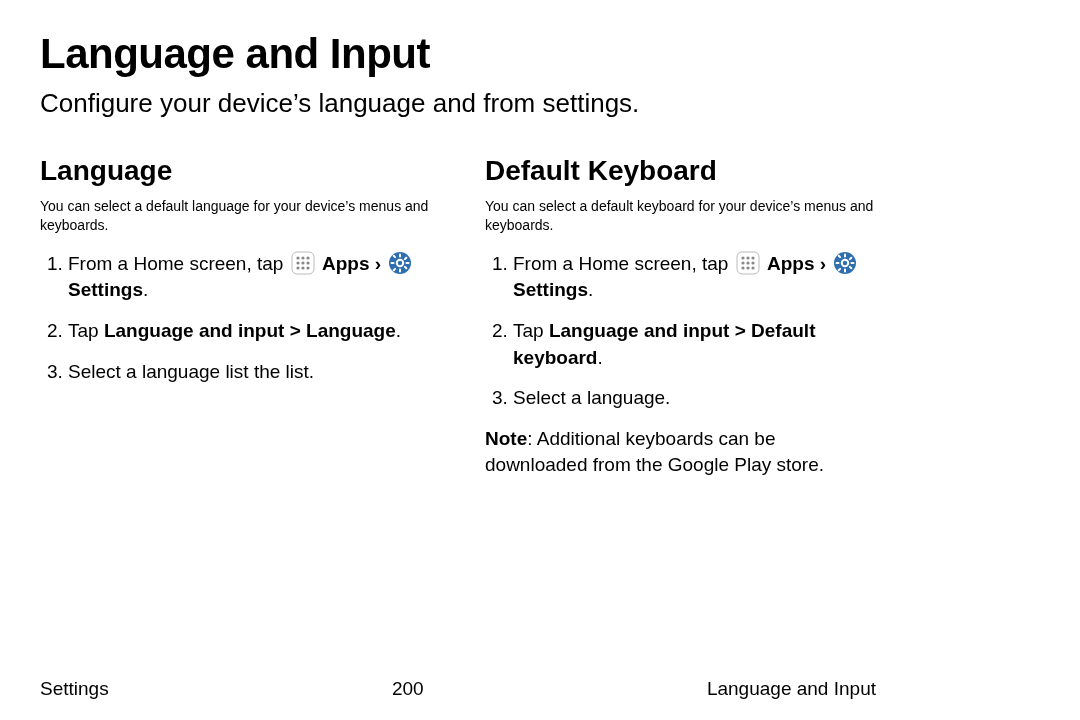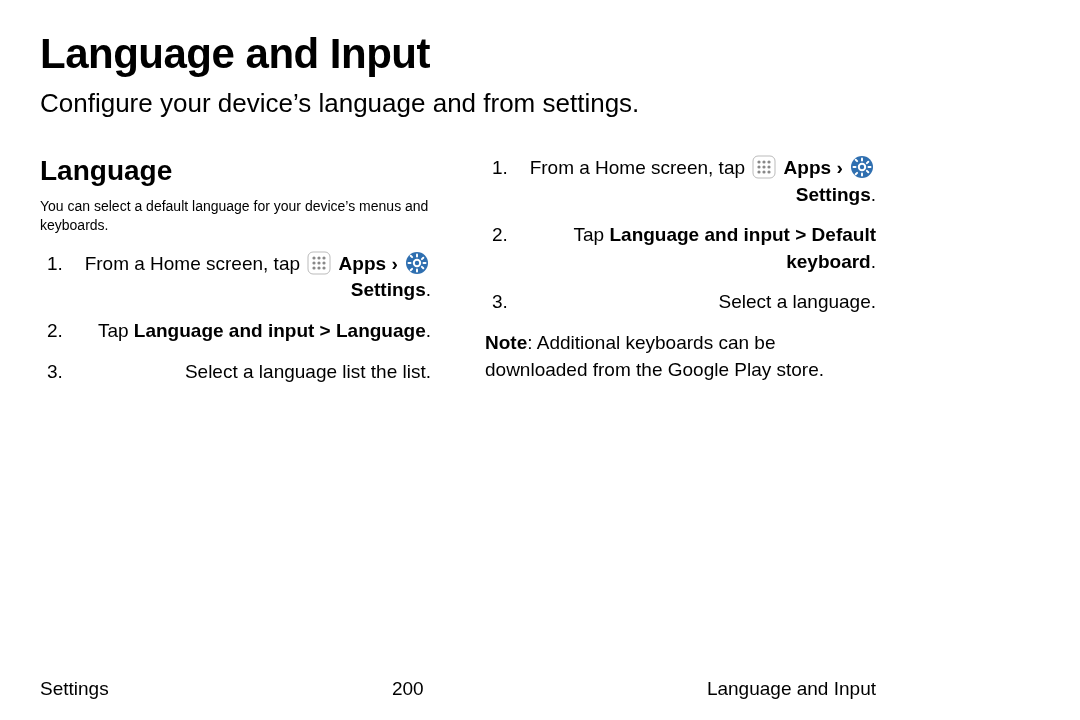--- a/index.html
+++ b/index.html
@@ -43,21 +43,20 @@
     margin-bottom: 16px;
   }
   ol.steps {
     list-style: decimal;
     padding-left: 28px;
     font-size: 19px;
   }
   ol.steps > li {
     margin-bottom: 14px;
     line-height: 1.4;
-    text-align: right;
   }
   .bold { font-weight: 700; }
   .icon {
     display: inline-flex;
     vertical-align: -5px;
     margin: 0 2px;
   }
   .note {
     font-size: 19px;
     line-height: 1.4;
@@ -123,20 +122,22 @@
           <span class="bold">Settings</span><span>.</span>
         </li>
         <li>
           <span>Tap </span><span class="bold">Language and input &gt; Language</span><span>.</span>
         </li>
         <li>Select a language list the list.</li>
       </ol>
     </div>
 
     <div class="col">
+      <h2 class="section-heading">Default Keyboard</h2>
+      <p class="section-intro">You can select a default keyboard for your device’s menus and keyboards.</p>
       <ol class="steps">
         <li>
           <span>From a Home screen, tap </span>
           <span class="icon">
             <svg width="24" height="24" viewBox="0 0 24 24">
               <rect x="1" y="1" width="22" height="22" rx="5" fill="#fff" stroke="#bbb" stroke-width="1"></rect>
               <circle cx="7" cy="7" r="1.6" fill="#888"></circle>
                 <circle cx="12" cy="7" r="1.6" fill="#888"></circle>
                 <circle cx="17" cy="7" r="1.6" fill="#888"></circle>
               <circle cx="7" cy="12" r="1.6" fill="#888"></circle>

